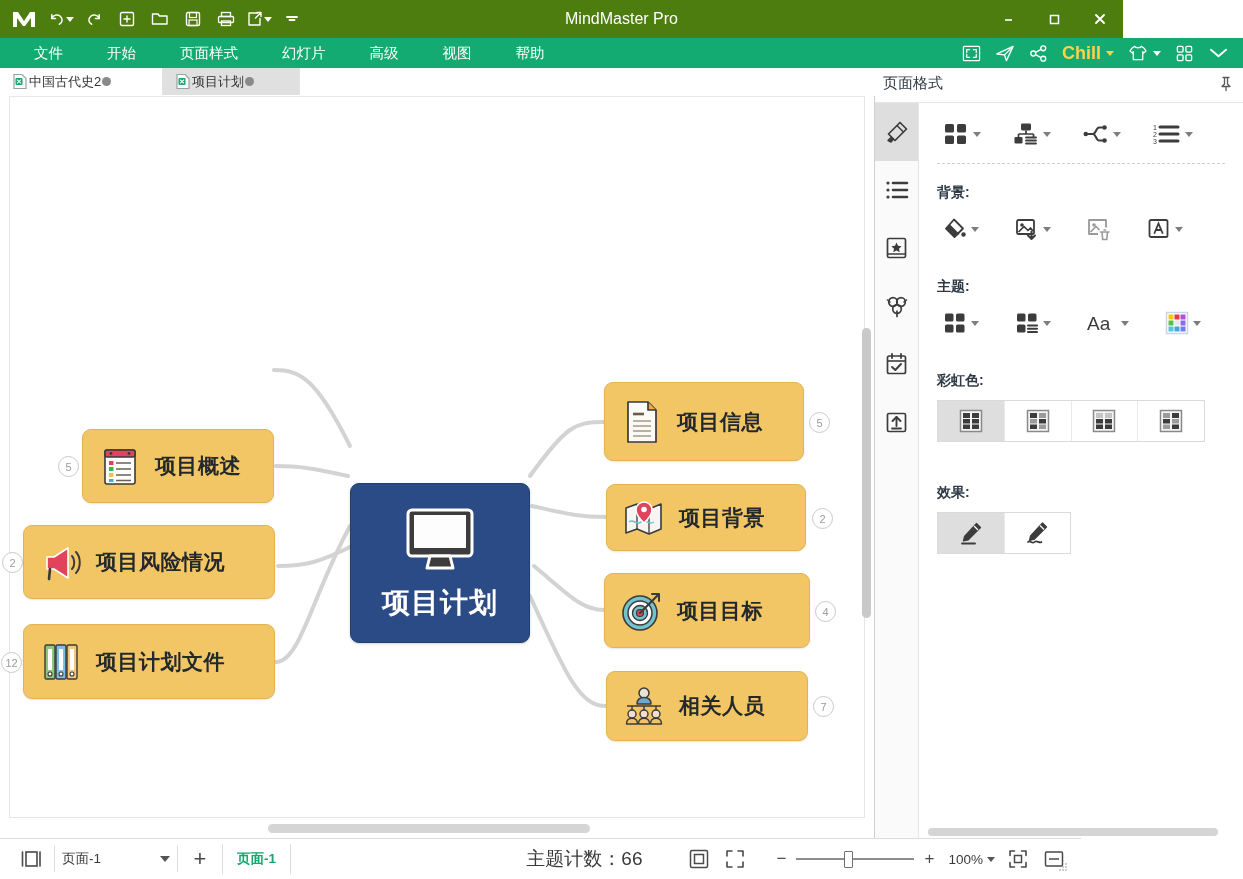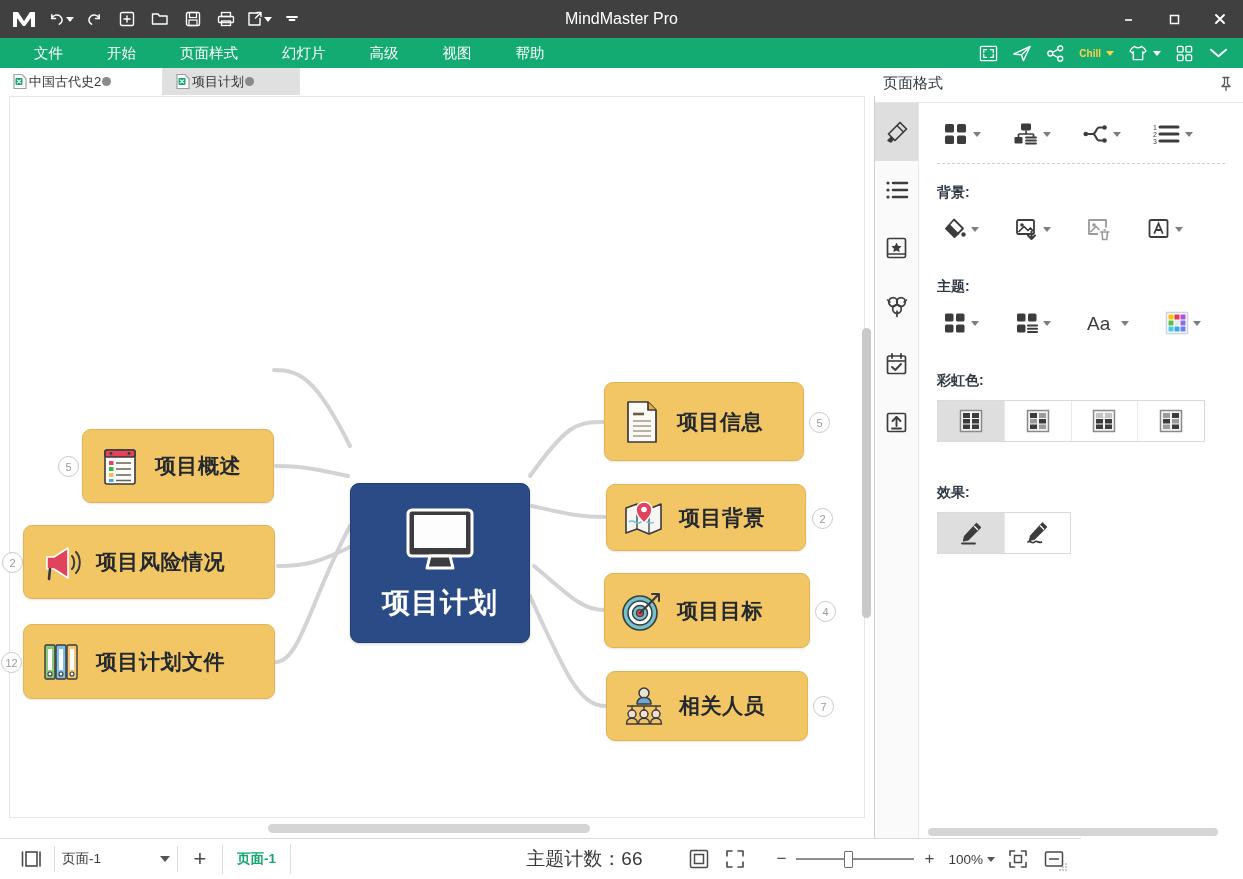--- a/index.html
+++ b/index.html
@@ -5,36 +5,36 @@
   html,body{margin:0;padding:0;}
   body{
     width:1243px;height:879px;overflow:hidden;
     font-family:"Liberation Sans","DejaVu Sans",sans-serif;
     background:#ffffff;
     -webkit-font-smoothing:antialiased;
   }
   .app{position:relative;width:1243px;height:879px;}
 
   
-  .titlebar{position:absolute;left:0;top:0;width:1243px;height:38px;background:#404040;}
+  .titlebar{position:absolute;left:0;top:0;width:1123px;height:38px;background:#4d7c0f;}
   .tb-logo{position:absolute;left:10px;top:6px;width:28px;height:26px;display:flex;align-items:center;justify-content:center;}
   .tb-tools{position:absolute;left:46px;top:5px;height:28px;display:flex;align-items:center;gap:3px;}
   .tb-btn{width:30px;height:28px;display:flex;align-items:center;justify-content:center;cursor:pointer;border-radius:2px;}
   .caret{width:0;height:0;border-left:4px solid transparent;border-right:4px solid transparent;border-top:5px solid #fff;margin-left:1px;}
   .tb-title{position:absolute;left:0;top:0;width:1243px;height:38px;line-height:38px;text-align:center;color:#fff;font-size:16px;pointer-events:none;}
   .wincontrols{position:absolute;right:0;top:0;height:38px;display:flex;align-items:center;}
   .wc{width:46px;height:38px;display:flex;align-items:center;justify-content:center;cursor:pointer;}
 
   
   .menubar{position:absolute;left:0;top:38px;width:1243px;height:30px;background:#13ab72;}
   .menu-items{position:absolute;left:12px;top:0;height:30px;display:flex;align-items:center;}
   .menu-item{padding:0 22px;height:30px;line-height:30px;color:#ffffff;font-size:14.5px;cursor:pointer;}
   .menu-right{position:absolute;right:8px;top:0;height:30px;display:flex;align-items:center;gap:2px;}
   .mr-btn{height:28px;padding:0 6px;display:flex;align-items:center;justify-content:center;cursor:pointer;border-radius:2px;gap:2px;}
-  .mr-label{color:#ffd24a;font-size:10px;font-weight:bold;text-align:right;}
+  .mr-label{color:#ffd24a;font-size:18px;font-weight:bold;text-align:right;}
   .caret-w{width:0;height:0;border-left:4px solid transparent;border-right:4px solid transparent;border-top:5px solid #ffd24a;margin-left:3px;}
   .caret-wh{width:0;height:0;border-left:4px solid transparent;border-right:4px solid transparent;border-top:5px solid #ffffff;margin-left:3px;}
 
   
   .tabstrip{position:absolute;left:0;top:68px;width:874px;height:28px;background:#ffffff;border-bottom:1px solid #d9d9d9;}
   .tab{position:absolute;top:0;height:27px;display:flex;align-items:center;gap:1px;padding:0 12px;font-size:13px;color:#333;cursor:pointer;border-right:1px solid #e2e2e2;box-sizing:border-box;}
   .tab.active{background:#e0e0e0;}
   .tab-dot{width:9px;height:9px;border-radius:50%;background:#8a8a8a;flex:0 0 auto;}
 
   

